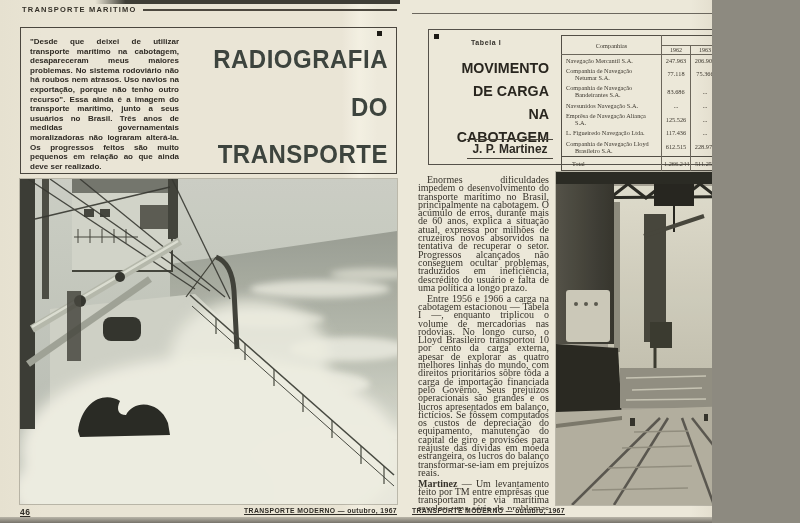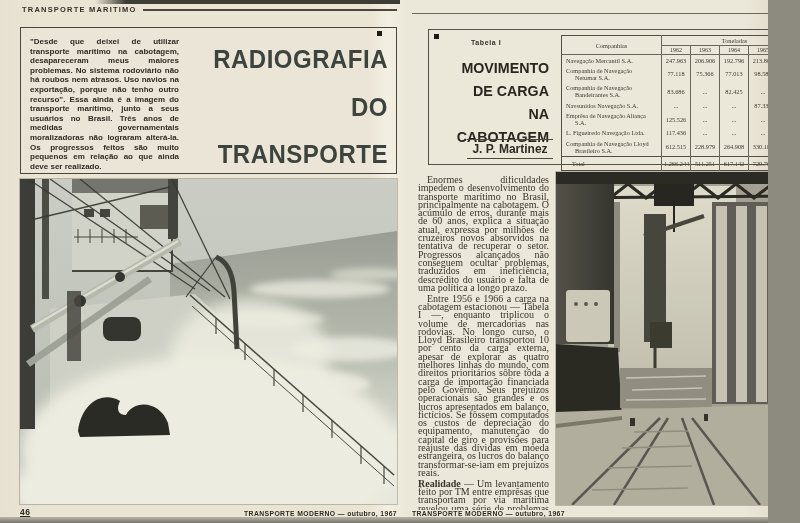--- a/index.html
+++ b/index.html
@@ -1,16 +1,16 @@
 <!DOCTYPE html>
 <html><head>
 <meta charset="utf-8">
 <style>
   html,body{margin:0;padding:0;background:#8d8a80;}
-  #spread{position:relative;width:768px;height:523px;overflow:hidden;
+  #spread{position:relative;width:712px;height:523px;overflow:hidden;
     background:linear-gradient(90deg,#e6e1d0 0%,#e9e4d4 6%,#e9e4d4 48%,#f3efe1 50.5%,#ece8d9 53%,#ece8d9 97%,#e4dfcf 100%);
     font-family:"Liberation Sans",sans-serif;color:#35312a;}
   .abs{position:absolute;}
   
   .scan-top{left:95px;top:0;width:305px;height:4px;
     background:linear-gradient(90deg,rgba(63,62,54,0),#3f3e36 10%,#3f3e36);}
   .scan-bottom{left:0;bottom:0;width:800px;height:6px;
     background:linear-gradient(#b9b5a8,#76736a);}
   
   .kicker-row{left:22px;top:5px;width:375px;display:flex;align-items:center;gap:7px;}
@@ -20,21 +20,21 @@
   .corner-sq{width:5px;height:5px;background:#1d1b16;}
   .sq-tr{right:14px;top:3px;}
   .sq-tl{left:5px;top:4px;}
   .quote{left:9px;top:9px;width:149px;margin:0;font-size:8px;line-height:9.6px;
     font-weight:bold;text-align:justify;color:#2f2b25;}
   .headline{right:8px;top:7px;width:210px;text-align:right;
     font-size:24px;line-height:45px;font-weight:bold;letter-spacing:0.5px;color:#3d443e;
     transform:scaleY(1.06);transform-origin:top right;}
   .photo{outline:1px solid rgba(40,38,30,0.25);}
   .photo-left{left:20px;top:179px;width:377px;height:325px;}
-  .page-footer{display:flex;justify-content:space-between;align-items:flex-end;
+  .page-footer{display:flex;justify-content:space-between;align-items:flex-start;
     font-size:6.8px;font-weight:bold;letter-spacing:0.4px;color:#2e2b25;text-decoration:underline;}
   .footer-left{left:20px;top:507px;width:377px;}
   .footer-right{left:412px;top:507px;width:383px;}
   .pagenum{font-size:8.5px;}
   
   .top-rule{left:412px;top:13px;width:383px;height:1px;background:#6b675e;}
   .table-box{left:428px;top:29px;width:383px;height:134px;border:1px solid #55514a;}
   .tabela-label{left:42px;top:9px;font-size:7px;font-weight:bold;letter-spacing:0.6px;color:#33302a;}
   .table-title{left:14px;top:26px;width:106px;text-align:right;font-size:15px;line-height:23px;
     font-weight:bold;color:#29261f;transform:scaleX(0.95);transform-origin:top right;}
@@ -269,21 +269,21 @@
         <td class="num">829.653</td>
       </tr>
     </tbody>
       </table>
   </div>
 
   <div class="abs article">
 
     <p>Enormes dificuldades impedem o desenvolvimento do transporte marítimo no Brasil, principalmente na cabotagem. O acúmulo de erros, durante mais de 60 anos, explica a situação atual, expressa por milhões de cruzeiros novos absorvidos na tentativa de recuperar o setor. Progressos alcançados não conseguem ocultar problemas, traduzidos em ineficiência, descrédito do usuário e falta de uma política a longo prazo.</p>
     <p>Entre 1956 e 1966 a carga na cabotagem estacionou — Tabela I —, enquanto triplicou o volume de mercadorias nas rodovias. No longo curso, o Lloyd Brasileiro transportou 10 por cento da carga externa, apesar de explorar as quatro melhores linhas do mundo, com direitos prioritários sôbre tôda a carga de importação financiada pelo Govêrno. Seus prejuízos operacionais são grandes e os lucros apresentados em balanço, fictícios. Se fôssem computados os custos de depreciação do equipamento, manutenção do capital de giro e provisões para reajuste das dívidas em moeda estrangeira, os lucros do balanço transformar-se-iam em prejuízos reais.</p>
-    <p class="no-indent"><strong>Realidade</strong><span> — Um levantamento feito por TM entre emprêsas que transportam por via marítima revelou uma série de problemas crônicos da Marinha Mercante brasileira. O menor preço dêsses serviços não compensa as perdas de mercadorias devido a roubo e ava-</span></p>
+    <p class="no-indent"><strong>Martinez</strong><span> — Um levantamento feito por TM entre emprêsas que transportam por via marítima revelou uma série de problemas crônicos da Marinha Mercante brasileira. O menor preço dêsses serviços não compensa as perdas de mercadorias devido a roubo e ava-</span></p>
   </div>
 
   <svg class="abs photo photo-right" viewBox="0 0 239 333" preserveAspectRatio="none">
     <defs>
       <linearGradient id="rg-sky" x1="0" y1="0" x2="0" y2="1">
         <stop offset="0" stop-color="#e0ddcd"></stop>
           <stop offset="1" stop-color="#c0bdac"></stop>
       </linearGradient>
       <linearGradient id="rg-shed" x1="0" y1="0" x2="1" y2="0">
         <stop offset="0" stop-color="#4e4c42"></stop>

